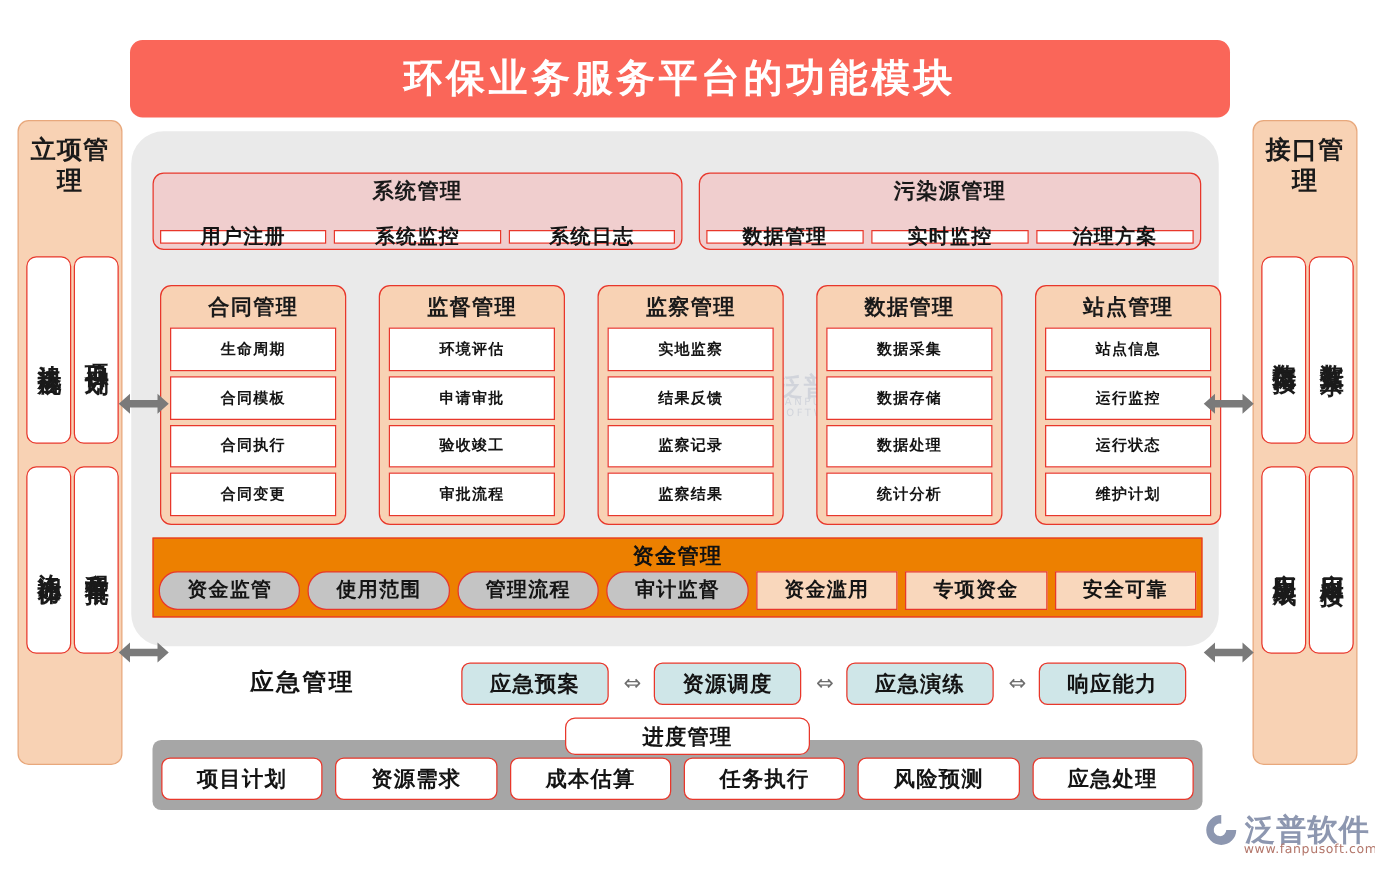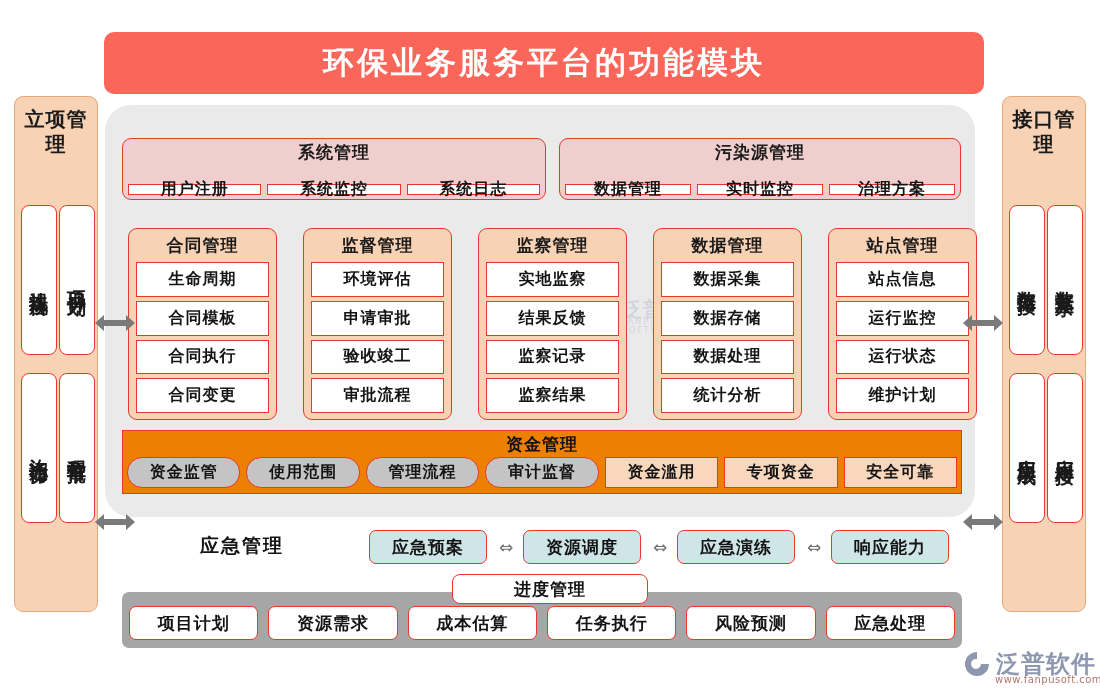--- a/index.html
+++ b/index.html
@@ -85,21 +85,21 @@
     position:absolute;left:0;top:5px;width:100%;text-align:center;
     font-size:17px;font-weight:bold;color:#1a1a1a;letter-spacing:1px;
   }
   .card-list{
     position:absolute;left:7px;right:7px;top:33px;bottom:6px;
     display:flex;flex-direction:column;gap:4px;
   }
   .card-item{
     flex:1;background:#ffffff;border:1.5px solid #E8372B;
     display:flex;align-items:center;justify-content:center;
-    font-size:16px;font-weight:bold;color:#141414;letter-spacing:1px;
+    font-size:12px;font-weight:bold;color:#141414;letter-spacing:1px;
   }
   .c0{left:128px;}
   .c1{left:303px;}
   .c2{left:478px;}
   .c3{left:653px;}
   .c4{left:828px;}
 
   
   .fund-bar{
     position:absolute;left:122px;top:430px;width:840px;height:64px;

